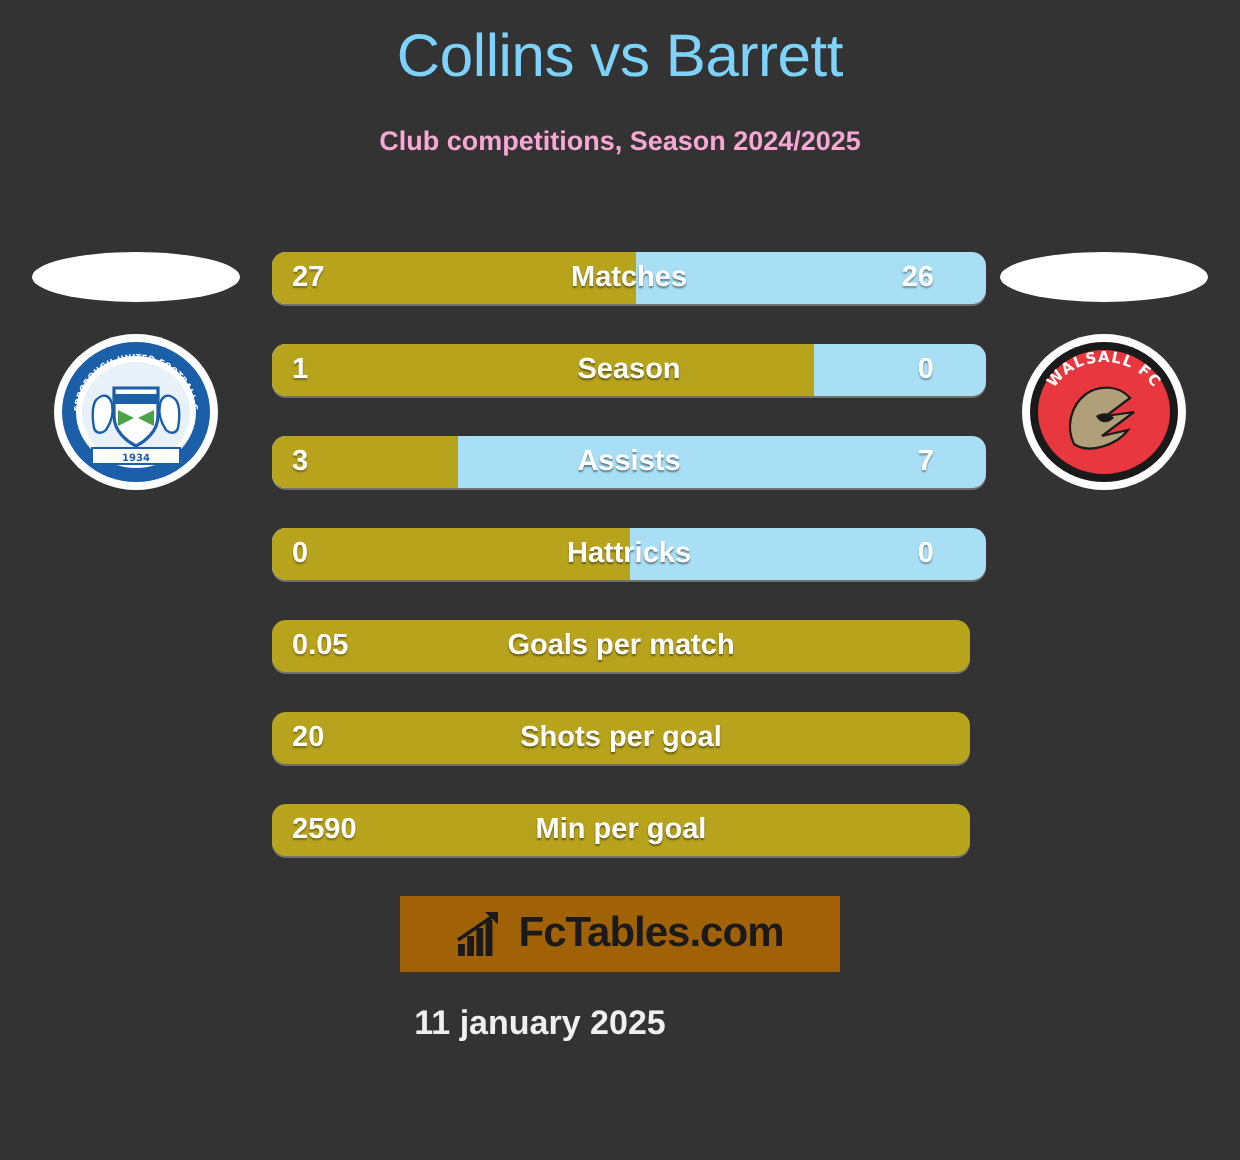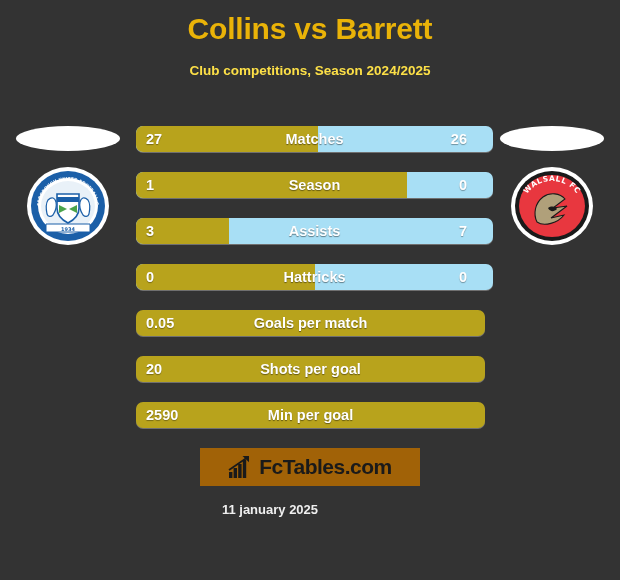--- a/index.html
+++ b/index.html
@@ -21,35 +21,35 @@
   }
 
   
   .title {
     position: absolute;
     top: 10px;
     left: 0;
     width: 620px;
     text-align: center;
     font-size: 30px;
-    font-weight: bold;
-    color: #eab308;
+    font-weight: normal;
+    color: #7dd3fc;
     letter-spacing: -0.2px;
     line-height: 38px;
     white-space: nowrap;
   }
   .subtitle {
     position: absolute;
     top: 62px;
     left: 0;
     width: 620px;
     text-align: center;
     font-size: 13.5px;
     font-weight: bold;
-    color: #fde047;
+    color: #f9a8d4;
     line-height: 18px;
     white-space: nowrap;
   }
 
   
   .team-slot {
     position: absolute;
     width: 120px;
     height: 160px;
     top: 118px;
@@ -157,21 +157,21 @@
     letter-spacing: -0.5px;
     line-height: 24px;
     white-space: nowrap;
   }
   .date {
     position: absolute;
     top: 502px;
     left: 0;
     width: 540px;
     text-align: center;
-    font-size: 13px;
+    font-size: 17px;
     font-weight: bold;
     color: #efefef;
     white-space: nowrap;
   }
 </style>
 </head>
 <body>
 
 <div class="page">
 

